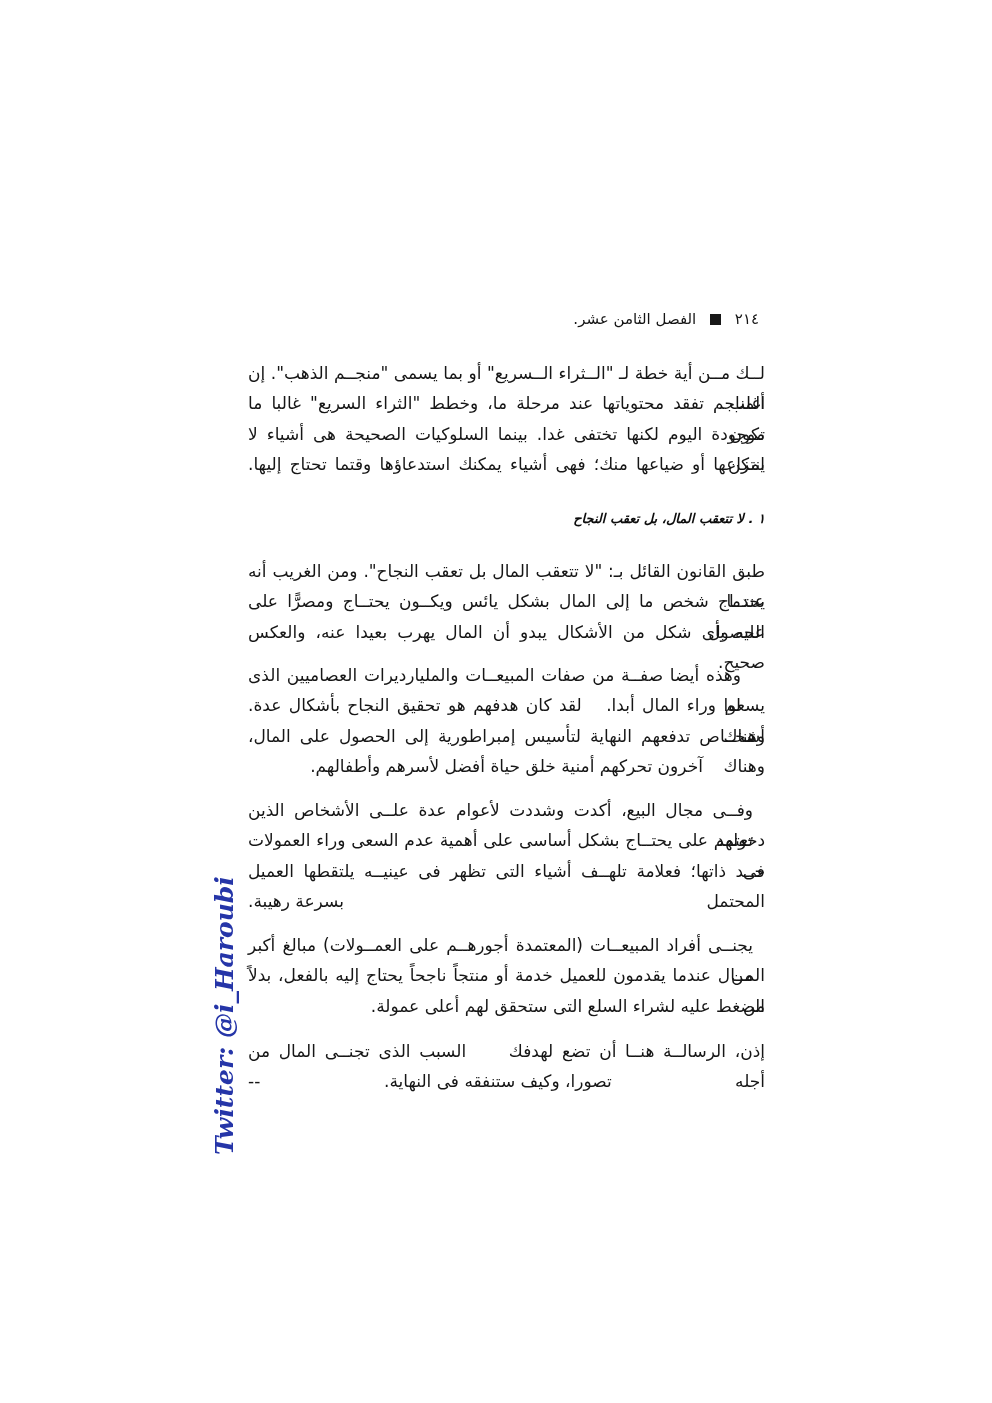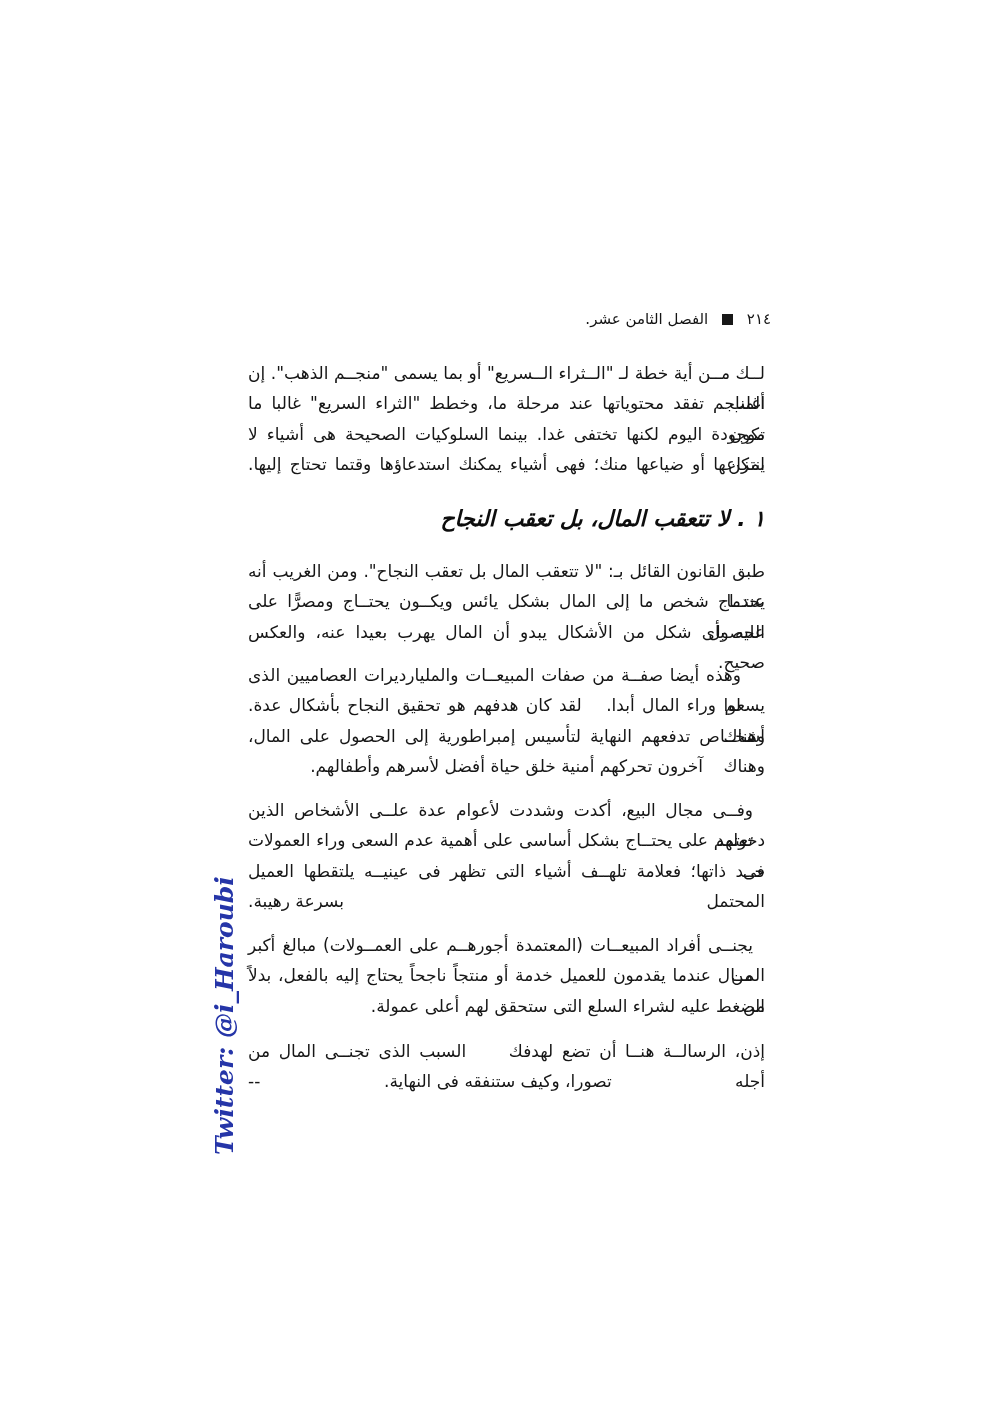--- a/index.html
+++ b/index.html
@@ -3,21 +3,21 @@
 <meta charset="utf-8">
 <style>
   html,body{margin:0;padding:0;}
   body{
     width:992px;height:1403px;position:relative;background:#ffffff;
     font-family:"DejaVu Sans", sans-serif;color:#141414;overflow:hidden;
   }
   .page{position:absolute;inset:0;}
   
   .runhead{
-    position:absolute;top:306px;left:252px;width:517px;height:26px;
+    position:absolute;top:306px;left:240px;width:517px;height:26px;
     direction:rtl;text-align:right;padding-right:0;box-sizing:border-box;
     font-size:15px;line-height:26px;
   }
   .runhead .inner{display:inline-block;margin-right:-2px;padding-left:0;margin-left:227px;}
   .orn{
     display:inline-block;width:11px;height:11px;background:#181818;
     margin:0 9px;vertical-align:-1px;
   }
   
   .bodytext{position:absolute;left:248px;top:0;width:517px;direction:rtl;}
@@ -29,21 +29,21 @@
   .j{text-align:justify;text-align-last:justify;}
   .r{text-align:right;}
   .l{text-align:left;}
   .c{text-align:center;}
   .lpad{text-align:left;padding-left:136px;box-sizing:border-box;}
   .i12{padding-right:12px;box-sizing:border-box;}
   .i24{padding-right:24px;box-sizing:border-box;}
   
   .heading{
     position:absolute;top:499px;left:248px;width:517px;direction:rtl;
-    text-align:right;font-size:22px;line-height:40px;font-weight:bold;
+    text-align:right;font-size:13px;line-height:40px;font-weight:bold;
     font-style:italic;color:#0d0d0d;letter-spacing:0.5px;
   }
   
   .watermark{
     position:absolute;left:115px;top:1023px;width:220px;height:44px;
     transform:rotate(-90deg);transform-origin:center center;
     font-family:"DejaVu Serif", serif;font-style:italic;font-weight:bold;
     font-size:25px;line-height:44px;text-align:center;white-space:nowrap;
   }
 </style>

